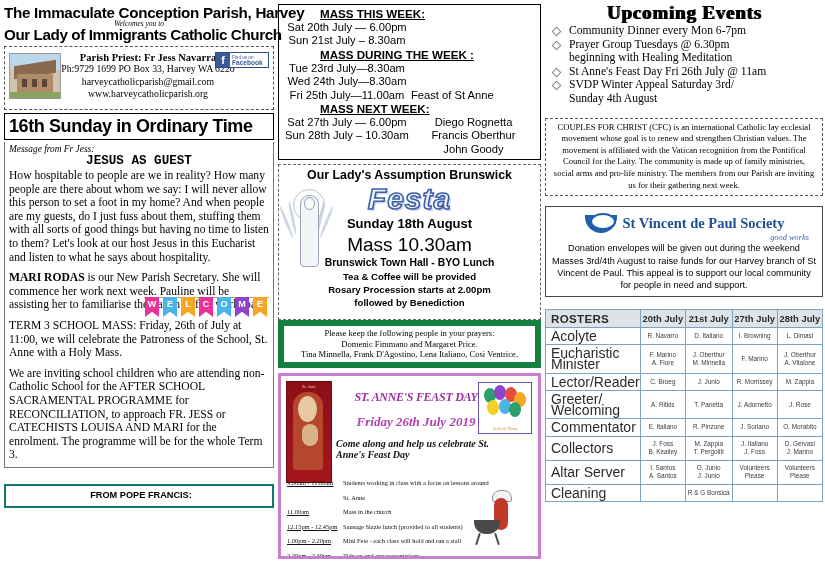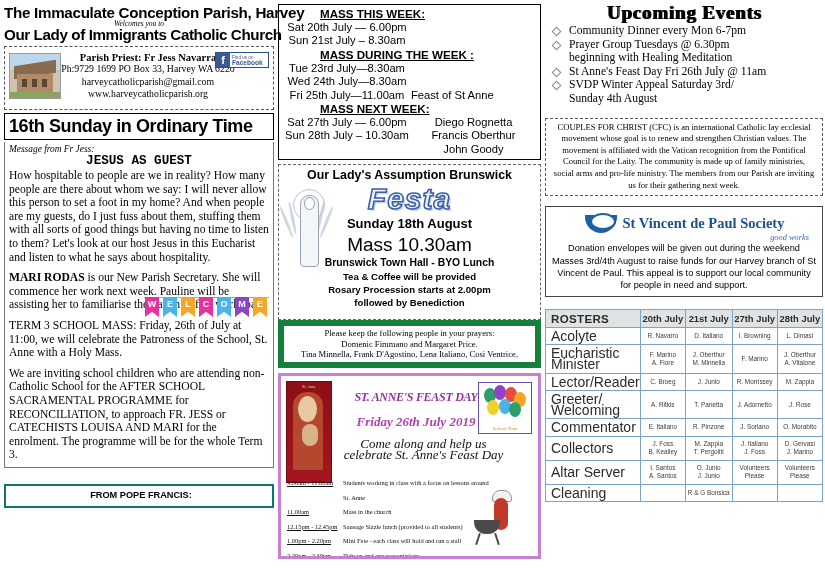--- a/index.html
+++ b/index.html
@@ -113,23 +113,23 @@
   .icon-fig2{position:absolute;left:11px;top:14px;width:19px;height:26px;
     background:#e8c9a4;border-radius:50%;}
   .icon-fig3{position:absolute;left:15px;top:42px;width:16px;height:22px;
     background:#d9b38a;border-radius:8px;}
   .flyer-title{position:absolute;left:60px;top:12px;width:150px;text-align:center;
     font-family:"Liberation Serif",serif;font-weight:bold;font-style:italic;
     font-size:12px;color:#9b2fa0;letter-spacing:-0.3px;line-height:19px;}
   .flyer-date{position:absolute;left:60px;top:38px;width:150px;text-align:center;
     font-family:"Liberation Serif",serif;font-weight:bold;font-style:italic;
     font-size:13px;color:#b040b0;line-height:16px;}
-  .flyer-sub{position:absolute;left:55px;top:62px;width:175px;text-align:center;
-    font-family:"Liberation Serif",serif;font-weight:normal;font-style:italic;
-    font-size:13px;color:#111;line-height:11px;}
+  .flyer-sub{position:absolute;left:55px;top:62px;width:175px;text-align:left;
+    font-family:"Liberation Serif",serif;font-weight:bold;font-style:italic;
+    font-size:10px;color:#111;line-height:11px;}
   .balloons{position:absolute;right:6px;top:6px;width:52px;height:50px;
     border:1px solid #6a4fb0;background:#fff;}
   .bl{position:absolute;width:12px;height:15px;border-radius:50%;}
   .bl-t{position:absolute;bottom:2px;left:0;width:100%;text-align:center;
     font-family:"Liberation Serif",serif;font-style:italic;font-size:5px;color:#d08a2a;}
   .sched{position:absolute;left:6px;top:100px;width:210px;}
   .sched-r{display:flex;font-family:"Liberation Serif",serif;font-size:6.4px;
     line-height:14.5px;color:#111;}
   .sched-r .tm{width:56px;text-decoration:underline;}
   .sched-r .ds{flex:1;}

